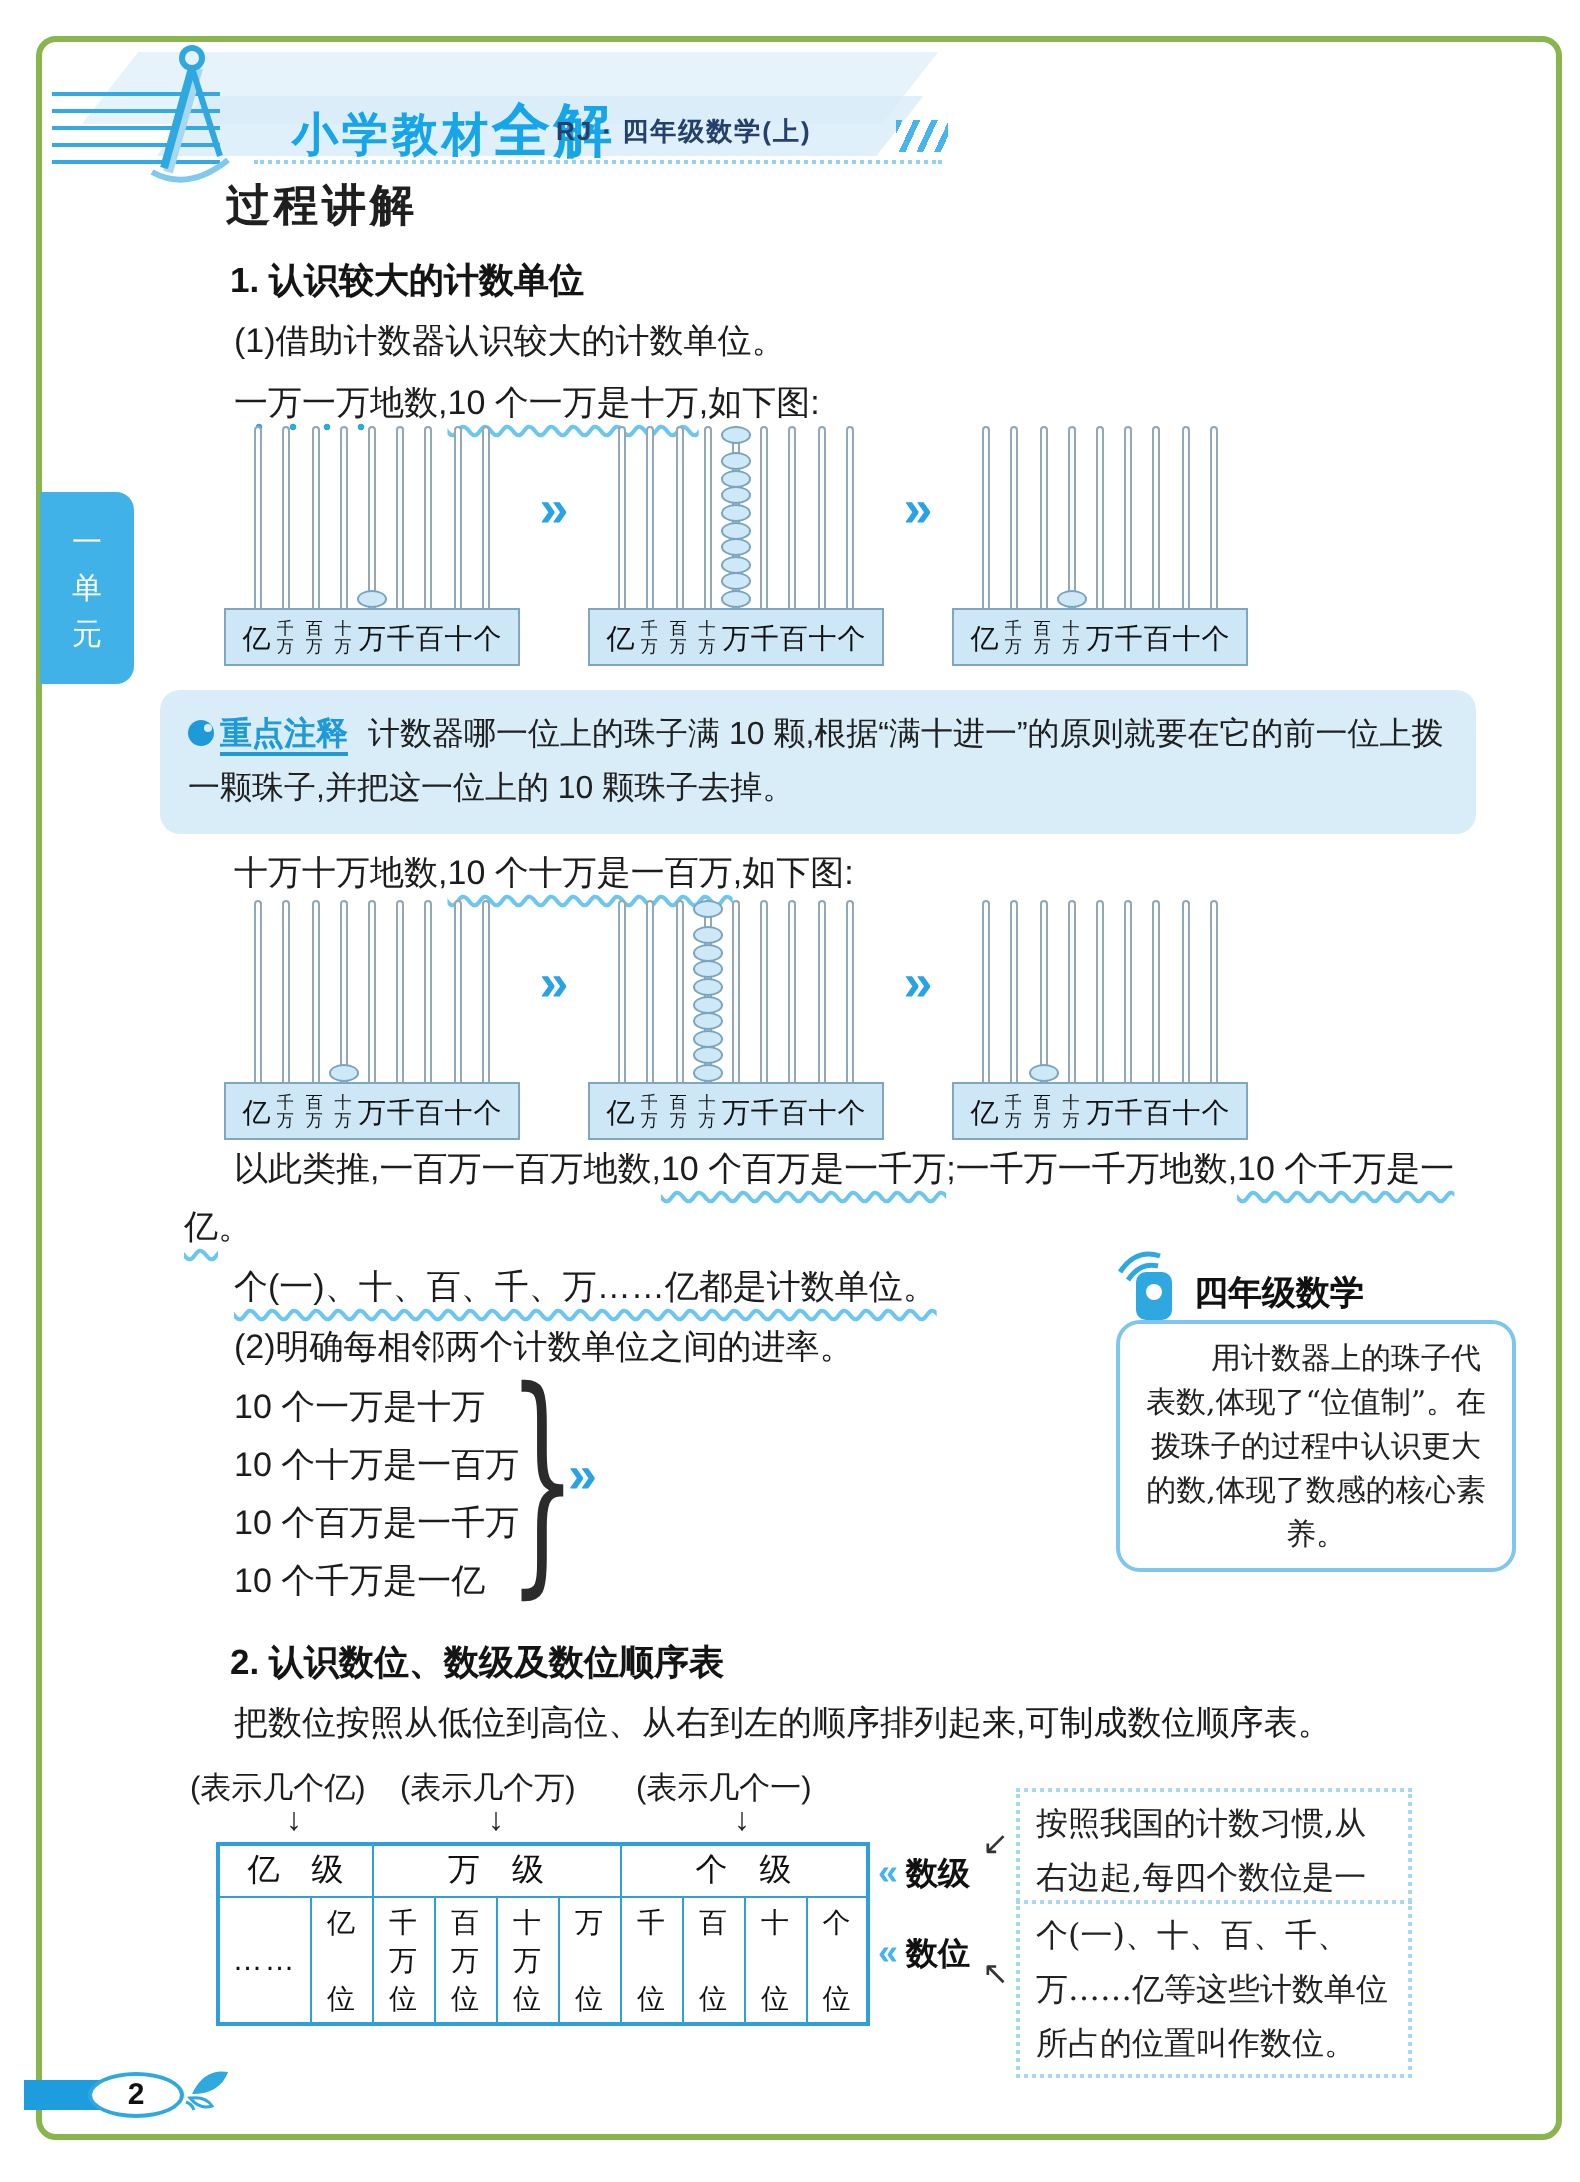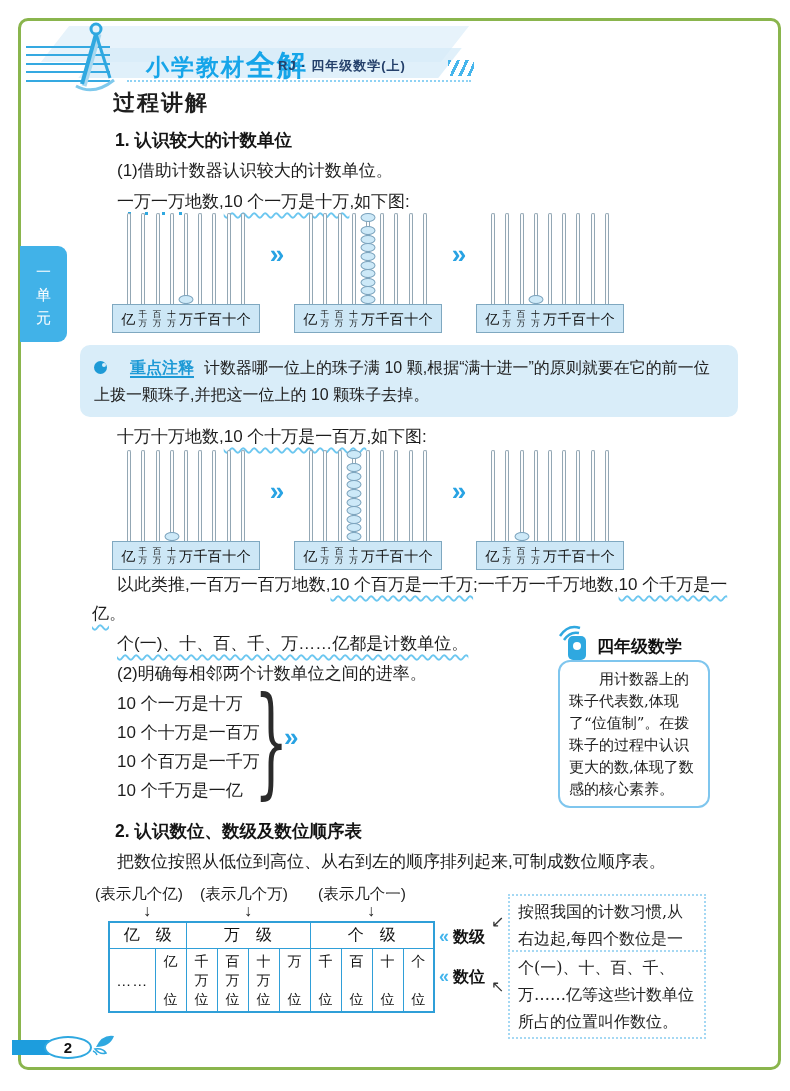--- a/index.html
+++ b/index.html
@@ -34,21 +34,21 @@
   .h-sec{position:absolute;font-size:17.5px;font-weight:700;color:#141414;}
   .body-line{position:absolute;font-size:17px;line-height:29px;color:#1c1c1c;}
   .wavy{text-decoration:underline;text-decoration-style:wavy;text-decoration-color:#6cc7f0;
         text-decoration-thickness:1.5px;text-underline-offset:5px;}
   .dots-em{background-image:radial-gradient(circle,#2fa8e0 1.6px,rgba(0,0,0,0) 1.8px);
            background-size:17px 5px;background-position:4px 100%;background-repeat:repeat-x;padding-bottom:5px;}
 
   
   .note-box{position:absolute;left:80px;top:345px;width:658px;box-sizing:border-box;background:#d9edf9;
             border-radius:10px;padding:9px 14px;font-size:16px;line-height:27px;color:#202020;}
-  .note-label{color:#1e9ad6;font-weight:700;border-bottom:2px solid #1e9ad6;margin-right:10px;margin-left:20px;}
+  .note-label{color:#1e9ad6;font-weight:700;border-bottom:2px solid #1e9ad6;margin-right:10px;}
   .drop-ic{display:inline-block;width:13px;height:13px;background:#1e9ad6;border-radius:50%;position:relative;
            margin-right:3px;vertical-align:-1px;}
   .drop-ic i{position:absolute;right:1px;top:2px;width:4px;height:4px;background:#d9edf9;border-radius:50%;}
 
   
   .abacus-row{position:absolute;display:flex;align-items:flex-end;}
   .abacus{width:148px;}
   .rods{display:flex;height:91px;padding:0 10px;}
   .rodcell{flex:1;position:relative;display:flex;justify-content:center;}
   .rodline{width:4px;height:100%;background:#fcfdfe;border:1px solid #93a7b4;border-bottom:none;
@@ -66,23 +66,23 @@
   
   .facts{position:absolute;left:117px;top:689px;font-size:17px;line-height:29px;}
   .brace{position:absolute;left:254px;top:682px;font-family:"DejaVu Serif",serif;font-size:120px;line-height:118px;
          color:#2b2b2b;transform:scaleX(.45);transform-origin:left center;font-weight:400;}
   .facts-arrow{position:absolute;left:284px;top:724px;color:#29a3e3;font-size:26px;font-weight:700;line-height:1;}
   .facts-box{position:absolute;left:314px;top:711px;width:154px;box-sizing:border-box;border:2px dotted #9ed5f2;
              padding:4px 8px;font-size:16px;line-height:27px;color:#1c1c1c;background:#fff;}
 
   
   .core-title{position:absolute;left:597px;top:635px;font-size:17px;font-weight:700;color:#111;}
-  .core-box{position:absolute;left:558px;top:660px;width:152px;box-sizing:border-box;border:2.5px solid #7fc6ee;
+  .core-box{position:absolute;left:558px;top:660px;width:200px;box-sizing:border-box;border:2.5px solid #7fc6ee;
             border-radius:12px;padding:6px 9px;font-family:"DejaVu Serif",serif;font-size:15px;line-height:22px;
-            color:#222;text-indent:2em;}
+            color:#222;text-indent:2em;text-align:center;}
 
   
   .ann{position:absolute;font-size:15.5px;color:#1c1c1c;}
   .tarr{position:absolute;font-size:16px;color:#222;transform:translateX(-50%);}
   .ptable{position:absolute;left:108px;top:921px;border-collapse:collapse;border:2.5px solid #2f9fd8;}
   .ptable td{border:1.5px solid #2f9fd8;text-align:center;padding:0;color:#111;}
   .lvl-td{height:25px;font-size:16px;}
   .dig-td{height:62px;vertical-align:middle;}
   .vstack{height:52px;margin:5px auto;display:flex;flex-direction:column;justify-content:space-between;
           align-items:center;font-size:14px;line-height:14px;}

